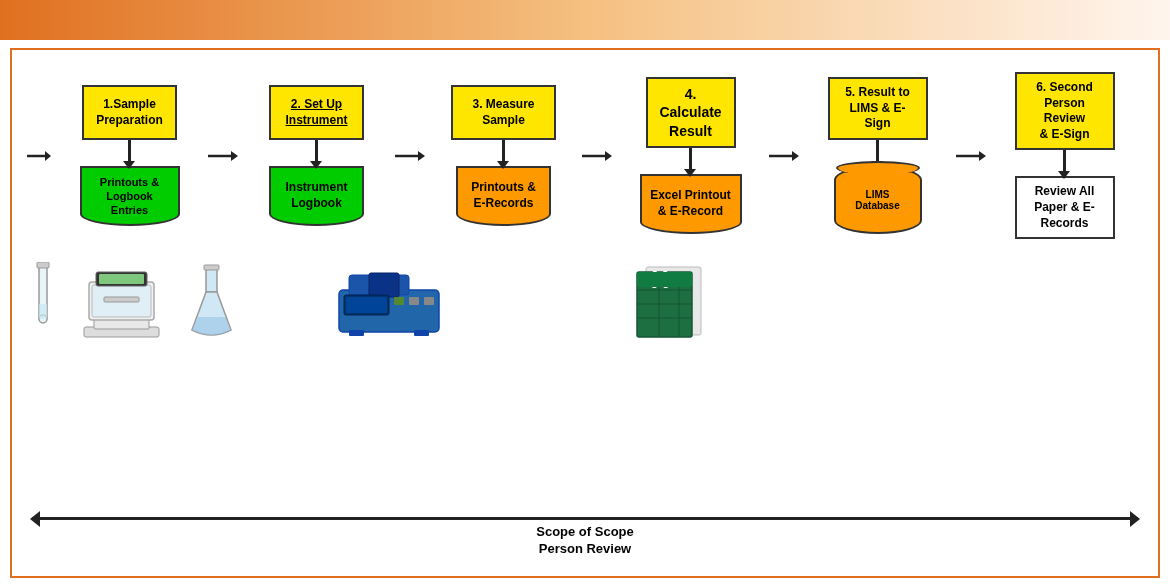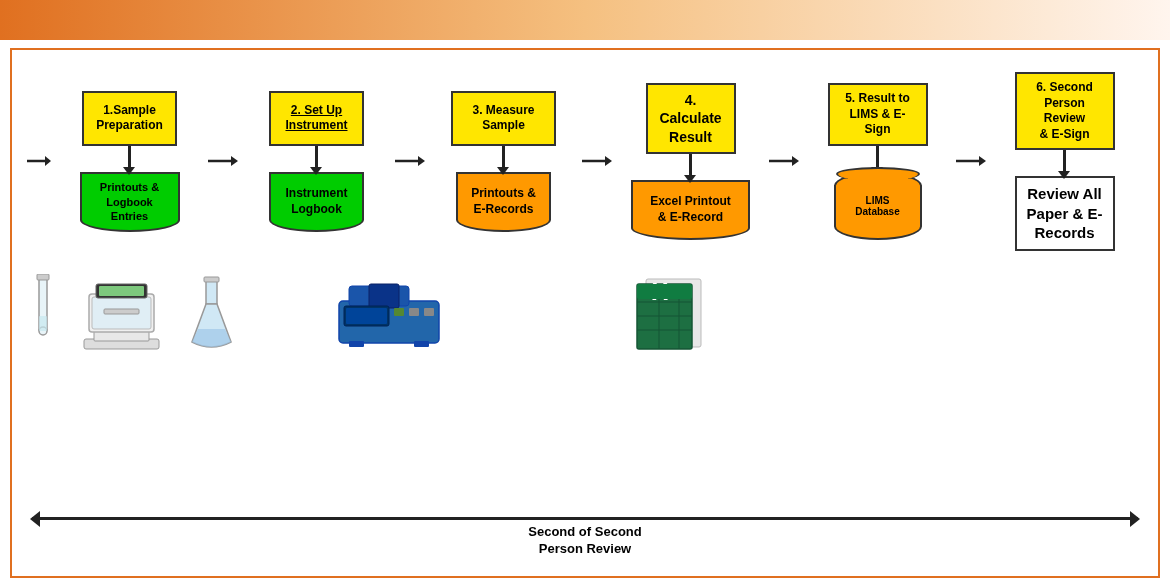--- a/index.html
+++ b/index.html
@@ -254,21 +254,21 @@
     <div class="connector-col">
       <svg width="30" height="20">
           <line x1="0" y1="10" x2="23" y2="10" stroke="#222" stroke-width="2.5"></line>
           <polygon points="23,5 30,10 23,15" fill="#222"></polygon>
         </svg>
     </div>
 
     <div class="step-col">
       <div class="process-box" style="width:77px;font-size:14px;">4. Calculate<br>Result</div>
       <div class="down-arrow"></div>
-      <div class="hybrid-box" style="width:119px;font-size:12px;">Excel Printout<br>&amp; E-Record</div>
+      <div class="hybrid-box" style="width:102px;font-size:12px;">Excel Printout<br>&amp; E-Record</div>
     </div>
 
     <div class="connector-col">
       <svg width="30" height="20">
           <line x1="0" y1="10" x2="23" y2="10" stroke="#222" stroke-width="2.5"></line>
           <polygon points="23,5 30,10 23,15" fill="#222"></polygon>
         </svg>
     </div>
 
     <div class="step-col">
@@ -284,21 +284,21 @@
     <div class="connector-col">
       <svg width="30" height="20">
           <line x1="0" y1="10" x2="23" y2="10" stroke="#222" stroke-width="2.5"></line>
           <polygon points="23,5 30,10 23,15" fill="#222"></polygon>
         </svg>
     </div>
 
     <div class="step-col">
       <div class="process-box" style="width:100px;font-size:12px;">6. Second<br>Person Review<br>&amp; E-Sign</div>
       <div class="down-arrow"></div>
-      <div class="review-box" style="width:100px;font-size:15px;">Review All<br>Paper &amp; E-<br>Records</div>
+      <div class="review-box" style="width:100px;font-size:12px;">Review All<br>Paper &amp; E-<br>Records</div>
     </div>
 
   </div>
 
   <div class="images-area" style="margin-top:18px; margin-left:5px; height:90px; position:relative;">
 
     <div style="width:32px; height:80px;">
       <svg width="32" height="80" viewBox="0 0 32 80">
         <rect x="12" y="2" width="8" height="55" rx="1" fill="#e8f4f8" stroke="#999" stroke-width="1.5"></rect>
         <ellipse cx="16" cy="57" rx="4" ry="4" fill="#e8f4f8" stroke="#999" stroke-width="1.5"></ellipse>
@@ -375,18 +375,18 @@
       </svg>
     </div>
 
   </div>
 
   <div class="scope-bar">
     <div class="scope-arrow">
       <div class="scope-line"></div>
     </div>
     <div class="scope-label">
-      <span>Second of Second</span><br>
+      <span>Scope of Scope</span><br>
       <span>Person Review</span>
     </div>
   </div>
 
 </div>
 
 </body></html>

